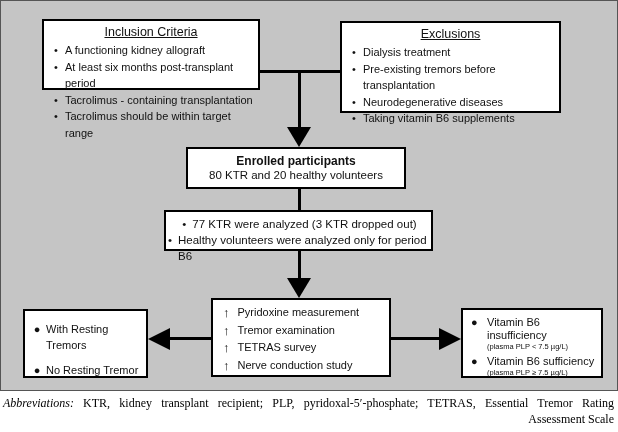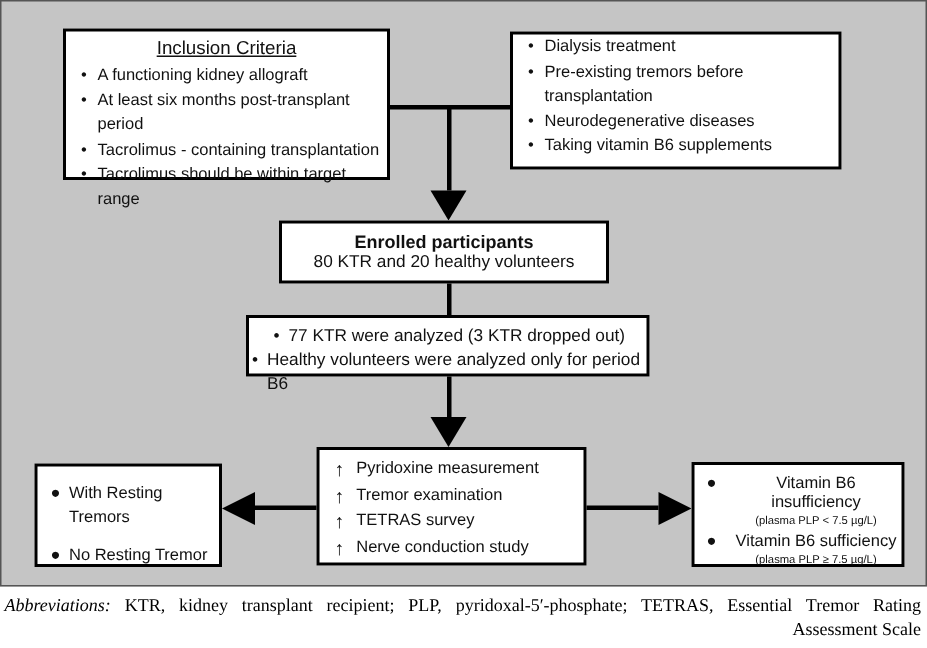--- a/index.html
+++ b/index.html
@@ -32,38 +32,38 @@
     position:absolute;width:0;height:0;
     border-top:11px solid transparent;border-bottom:11px solid transparent;
     border-right:22px solid #000;
   }
   .arrow-right{
     position:absolute;width:0;height:0;
     border-top:11px solid transparent;border-bottom:11px solid transparent;
     border-left:22px solid #000;
   }
   
-  #inclusion-box{left:41px;top:18px;width:218px;height:101px;}
+  #inclusion-box{left:41px;top:18px;width:218px;height:71px;}
   #exclusions-box{left:339px;top:20px;width:221px;height:92px;}
   #enrolled-box{left:185px;top:146px;width:220px;height:42px;text-align:center;}
   #enrolled-box .t1{font-weight:bold;font-size:12px;margin-top:5px;}
   #enrolled-box .t2{font-size:11.5px;margin-top:1px;text-align:center;}
   #analyzed-box{left:163px;top:209px;width:269px;height:41px;}
   #analyzed-box .item-row{justify-content:center;font-size:11.5px;line-height:16px;}
   #analyzed-box .item-row .bullet{margin-left:0;width:8px;}
   #analyzed-box{padding-top:4px;}
   #center-box{left:210px;top:297px;width:180px;height:79px;padding-top:4px;}
   #center-box .item-row{line-height:17.5px;}
   #left-box{left:22px;top:308px;width:125px;height:69px;padding-top:10px;}
   #left-box .item-row{line-height:16px;margin-bottom:9px;}
   #left-box .bullet{font-size:11px;}
   #right-box{left:460px;top:307px;width:142px;height:70px;padding-top:6px;}
   .b6-group{display:flex;align-items:flex-start;margin-bottom:4px;}
   .b6-group .bullet{width:10px;margin-left:8px;margin-right:6px;font-size:11px;line-height:13px;}
-  .b6-col{flex:1;text-align:center;}
+  .b6-col{flex:1;}
   .b6-label{font-size:11px;line-height:13px;}
   .b6-detail{font-size:7.5px;line-height:9px;}
   
   #footnote{
     position:absolute;left:3px;top:395px;width:611px;
     font-family:"Liberation Serif", serif;font-size:12px;line-height:16px;color:#000;
   }
   #foot-line1{text-align:justify;text-align-last:justify;}
   #foot-line2{text-align:right;}
   #footnote .abbr-label{font-weight:normal;font-style:italic;}
@@ -88,20 +88,21 @@
         <span class="bullet">•</span>
         <span>Tacrolimus - containing transplantation</span>
       </div>
       <div class="item-row">
         <span class="bullet">•</span>
         <span>Tacrolimus should be within target range</span>
       </div>
     </div>
 
     <div class="box" id="exclusions-box">
+      <div class="box-title">Exclusions</div>
       <div class="item-row">
         <span class="bullet">•</span>
         <span>Dialysis treatment</span>
       </div>
       <div class="item-row">
         <span class="bullet">•</span>
         <span>Pre-existing tremors before transplantation</span>
       </div>
       <div class="item-row">
         <span class="bullet">•</span>

